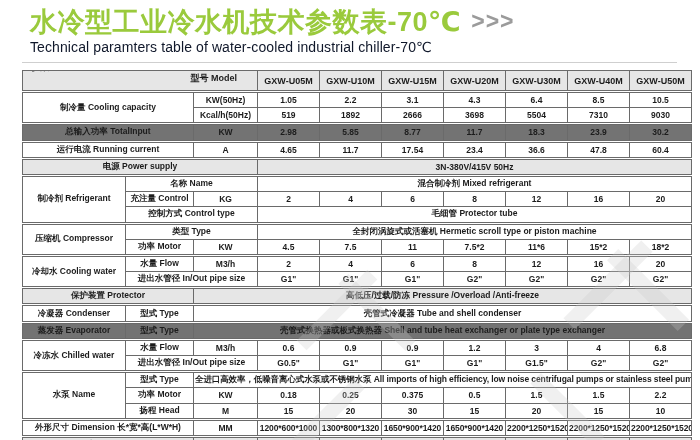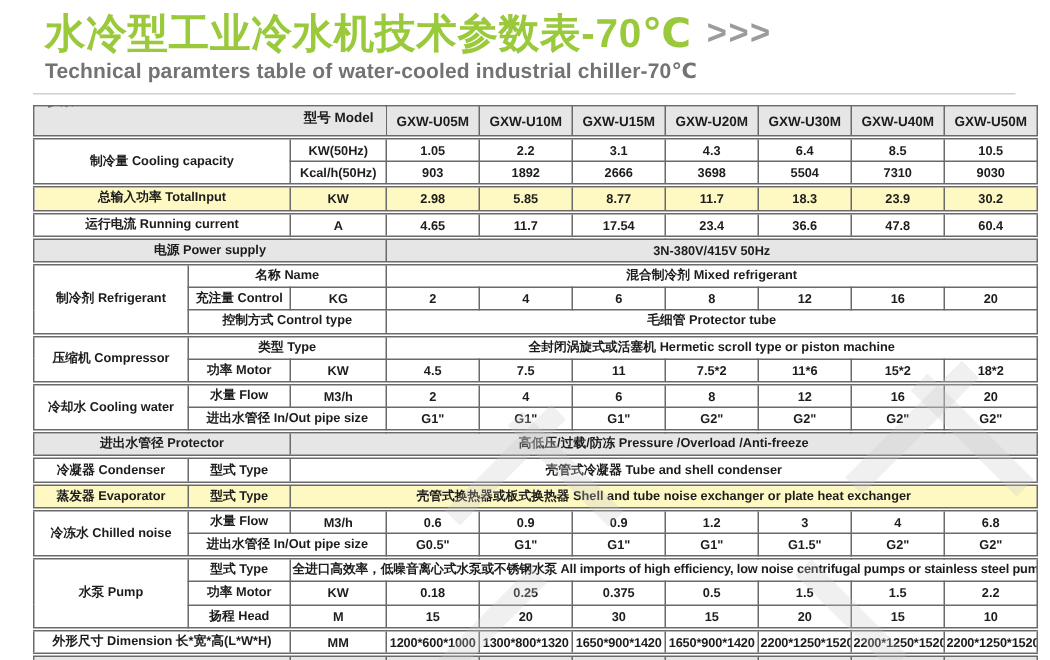--- a/index.html
+++ b/index.html
@@ -13,21 +13,21 @@
   
   .title-row{position:absolute;left:30px;top:4px;white-space:nowrap;}
   .title-zh{
     font-size:27px;font-weight:bold;color:#9aca3c;letter-spacing:0.5px;
   }
   .arrows{
     font-size:23px;font-weight:bold;color:#9b9b9b;letter-spacing:1px;
     margin-left:10px;vertical-align:2px;
   }
   .subtitle{
-    position:absolute;left:30px;top:39px;font-size:14px;font-weight:bold;color:#737373;
+    position:absolute;left:30px;top:39px;font-size:14px;font-weight:normal;color:#0f172a;
     white-space:nowrap;letter-spacing:0.1px;
   }
   .divider{position:absolute;left:22px;top:62px;width:655px;height:1px;background:#cfcfcf;}
 
   
   table.spec{
     position:absolute;left:22px;top:70px;width:670px;
     border-collapse:collapse;table-layout:fixed;
     border:1px solid #5f5f5f;
   }
@@ -35,35 +35,35 @@
     border:1px solid #6a6a6a;
     font-size:8.5px;font-weight:bold;color:#1c1c1c;
     text-align:center;vertical-align:middle;
     height:14.2px;padding:0 1px;
     white-space:nowrap;overflow:hidden;
     background:#fff;
   }
   tr.hdr td{height:19px;font-size:9px;}
   tr.sec td{border-top:3px double #6a6a6a;}
   tr.shade td{background:#e6e6e6;}
-  tr.shade2 td{background:#fef9c3;}
+  tr.shade2 td{background:#737373;}
   td.model{font-size:9px;}
   td.val{font-size:9px;}
   td.sm{font-size:8px;}
   td.xs{font-size:7.3px;letter-spacing:-0.1px;}
   td.dim{font-size:7px;letter-spacing:-0.1px;}
 
   
   td.corner{
     position:relative;padding:0;
     background-image:linear-gradient(to bottom right,
       transparent calc(50% - 0.6px), #6a6a6a calc(50% - 0.6px),
       #6a6a6a calc(50% + 0.6px), transparent calc(50% + 0.6px));
   }
-  td.corner .c-top{position:absolute;right:8px;top:1px;font-size:9px;}
+  td.corner .c-top{position:absolute;right:20px;top:1px;font-size:9px;}
   td.corner .c-bottom{position:absolute;left:8px;bottom:16px;font-size:9px;}
 
   
   .wm{position:absolute;pointer-events:none;background:#c9c9c9;opacity:0.28;}
   .wm.r45{transform:rotate(45deg);}
   .wm.r135{transform:rotate(-45deg);}
 </style>
 </head>
 <body>
 
@@ -108,21 +108,21 @@
           <td class="val">1.05</td>
           <td class="val">2.2</td>
           <td class="val">3.1</td>
           <td class="val">4.3</td>
           <td class="val">6.4</td>
           <td class="val">8.5</td>
           <td class="val">10.5</td>
         </tr>
         <tr>
           <td>Kcal/h(50Hz)</td>
-          <td class="val">903</td>
+          <td class="val">519</td>
           <td class="val">1892</td>
           <td class="val">2666</td>
           <td class="val">3698</td>
           <td class="val">5504</td>
           <td class="val">7310</td>
           <td class="val">9030</td>
         </tr>
         <tr class="sec shade2">
           <td colspan="2">总输入功率 TotalInput</td>
           <td>KW</td>
@@ -201,35 +201,35 @@
           <td colspan="2" class="sm">进出水管径 In/Out pipe size</td>
           <td class="val">G1"</td>
           <td class="val">G1"</td>
           <td class="val">G1"</td>
           <td class="val">G2"</td>
           <td class="val">G2"</td>
           <td class="val">G2"</td>
           <td class="val">G2"</td>
         </tr>
         <tr class="sec shade">
-          <td colspan="2">进出水管径 Protector</td>
+          <td colspan="2">保护装置 Protector</td>
           <td colspan="8">高低压/过载/防冻 Pressure /Overload /Anti-freeze</td>
         </tr>
         <tr class="sec">
           <td>冷凝器 Condenser</td>
           <td>型式 Type</td>
           <td colspan="8">壳管式冷凝器 Tube and shell condenser</td>
         </tr>
         <tr class="sec shade2">
           <td>蒸发器 Evaporator</td>
           <td>型式 Type</td>
-          <td colspan="8">壳管式换热器或板式换热器 Shell and tube noise exchanger or plate heat exchanger</td>
-        </tr>
-        <tr class="sec">
-          <td rowspan="2">冷冻水 Chilled noise</td>
+          <td colspan="8">壳管式换热器或板式换热器 Shell and tube heat exchanger or plate type exchanger</td>
+        </tr>
+        <tr class="sec">
+          <td rowspan="2">冷冻水 Chilled water</td>
           <td>水量 Flow</td>
           <td>M3/h</td>
           <td class="val">0.6</td>
           <td class="val">0.9</td>
           <td class="val">0.9</td>
           <td class="val">1.2</td>
           <td class="val">3</td>
           <td class="val">4</td>
           <td class="val">6.8</td>
         </tr>
@@ -237,21 +237,21 @@
           <td colspan="2" class="sm">进出水管径 In/Out pipe size</td>
           <td class="val">G0.5"</td>
           <td class="val">G1"</td>
           <td class="val">G1"</td>
           <td class="val">G1"</td>
           <td class="val">G1.5"</td>
           <td class="val">G2"</td>
           <td class="val">G2"</td>
         </tr>
         <tr class="sec">
-          <td rowspan="3">水泵 Pump</td>
+          <td rowspan="3">水泵 Name</td>
           <td>型式 Type</td>
           <td colspan="8" class="xs">全进口高效率，低噪音离心式水泵或不锈钢水泵 All imports of high efficiency, low noise centrifugal pumps or stainless steel pump</td>
         </tr>
         <tr>
           <td>功率 Motor</td>
           <td>KW</td>
           <td class="val">0.18</td>
           <td class="val">0.25</td>
           <td class="val">0.375</td>
           <td class="val">0.5</td>

